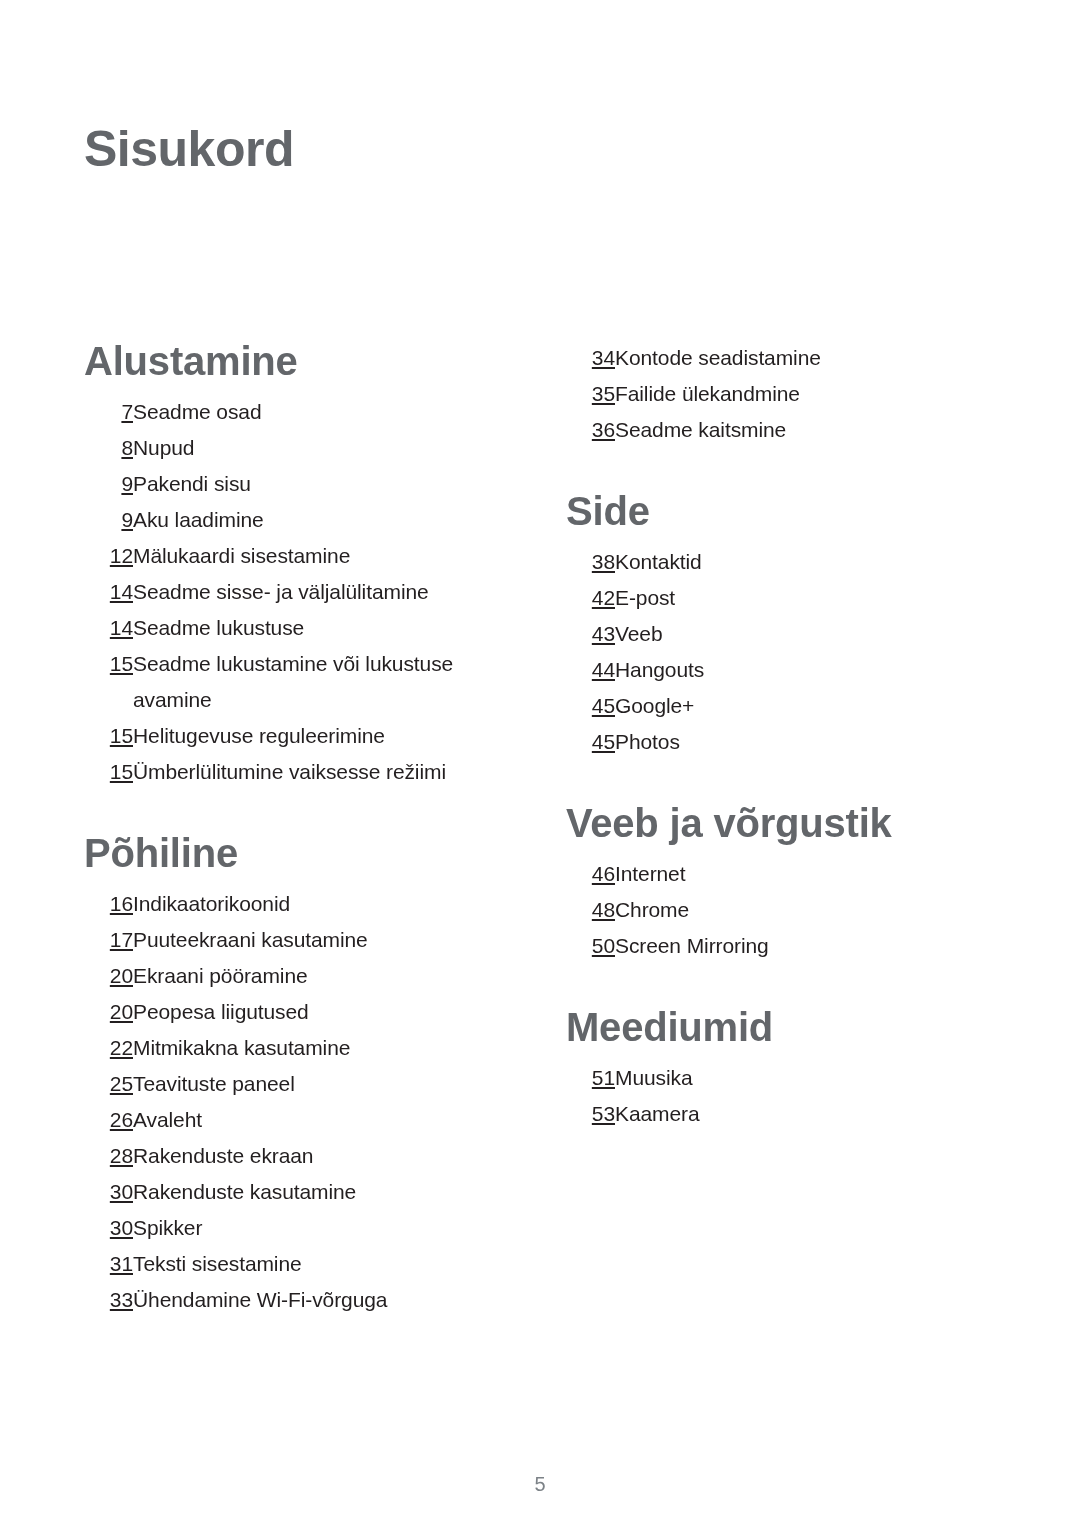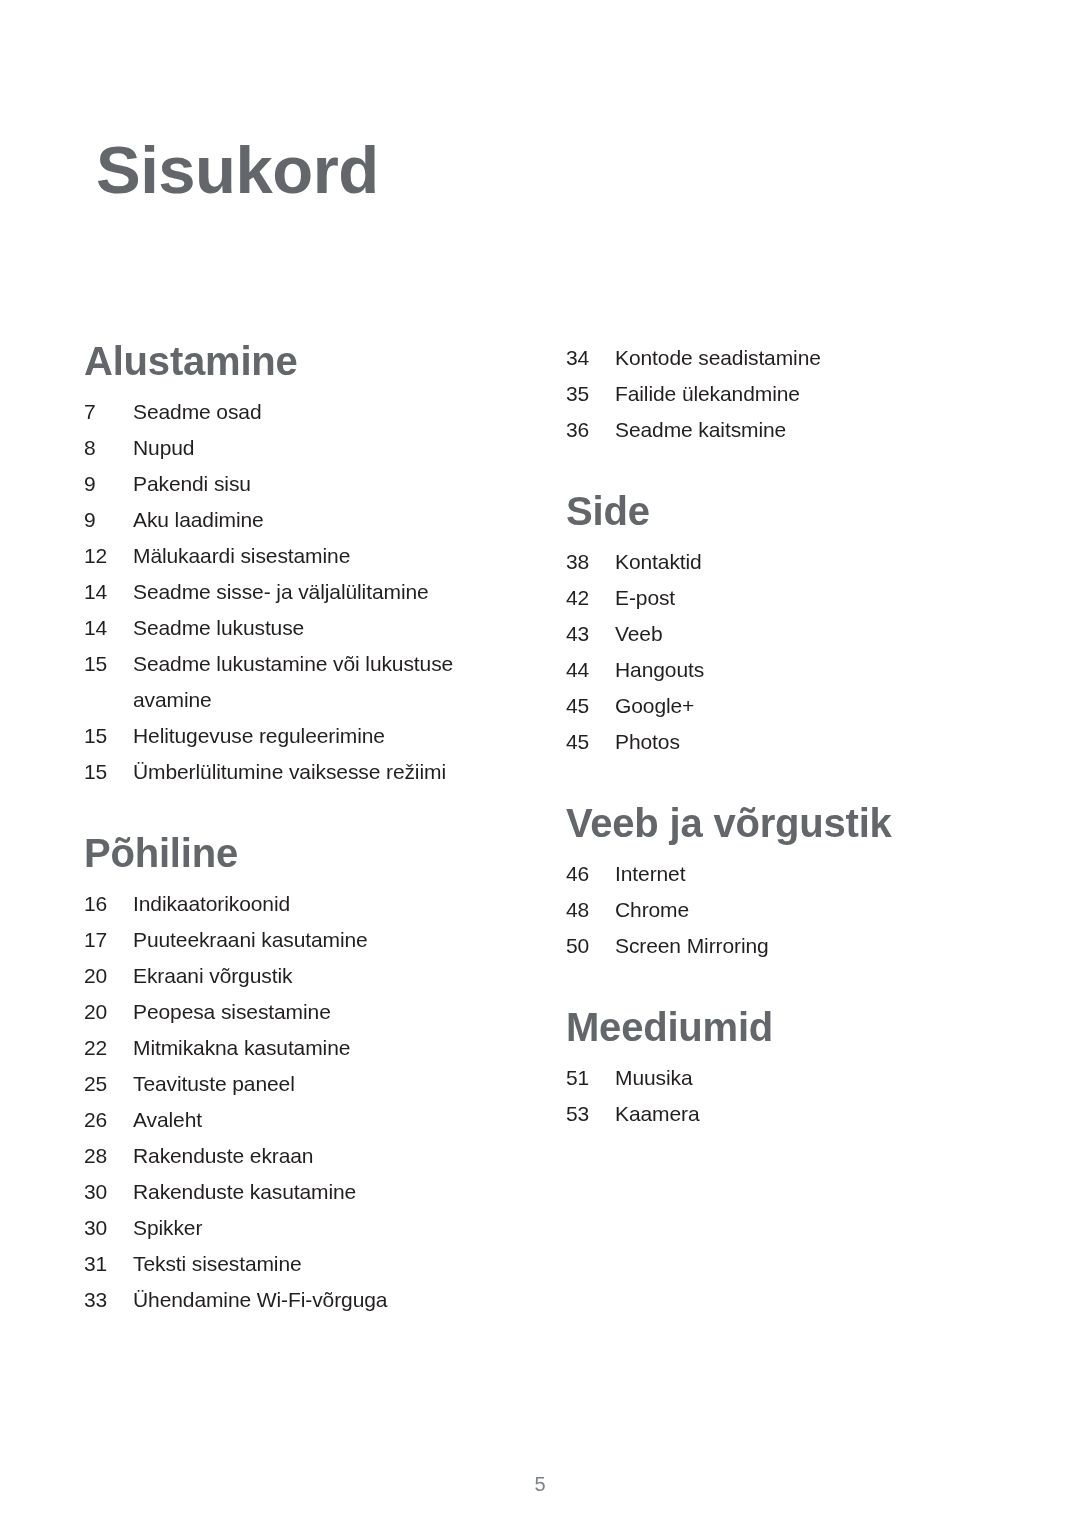--- a/index.html
+++ b/index.html
@@ -19,26 +19,26 @@
     position: absolute;
     inset: 0;
     background: #ffffff;
   }
 
   
   .doc-title {
     position: absolute;
     left: 84px;
     top: 124px;
-    font-size: 67px;
+    font-size: 50px;
     font-weight: bold;
     color: #63666a;
     letter-spacing: -0.5px;
     line-height: 1.0;
-    margin: 12px;
+    margin: 0;
     text-align: center;
   }
 
   
   .columns {
     position: absolute;
     left: 0;
     top: 340px;
     width: 1080px;
   }
@@ -68,22 +68,23 @@
     display: flex;
     align-items: flex-start;
     font-size: 21px;
     color: #231f20;
     line-height: 36px;
     letter-spacing: -0.1px;
   }
   .entry .page-num {
     flex: 0 0 auto;
     width: 49px;
-    text-align: left;
+    text-align: right;
     color: #231f20;
+    text-decoration: underline;
   }
   .entry .entry-label {
     flex: 1 1 auto;
     color: #231f20;
   }
 
   
   .section + .section { margin-top: 42px; }
 
   
@@ -159,25 +160,25 @@
             <div class="entry">
               <span class="page-num">16</span>
               <span class="entry-label">Indikaatorikoonid</span>
             </div>
             <div class="entry">
               <span class="page-num">17</span>
               <span class="entry-label">Puuteekraani kasutamine</span>
             </div>
             <div class="entry">
               <span class="page-num">20</span>
-              <span class="entry-label">Ekraani võrgustik</span>
+              <span class="entry-label">Ekraani pööramine</span>
             </div>
             <div class="entry">
               <span class="page-num">20</span>
-              <span class="entry-label">Peopesa sisestamine</span>
+              <span class="entry-label">Peopesa liigutused</span>
             </div>
             <div class="entry">
               <span class="page-num">22</span>
               <span class="entry-label">Mitmikakna kasutamine</span>
             </div>
             <div class="entry">
               <span class="page-num">25</span>
               <span class="entry-label">Teavituste paneel</span>
             </div>
             <div class="entry">

